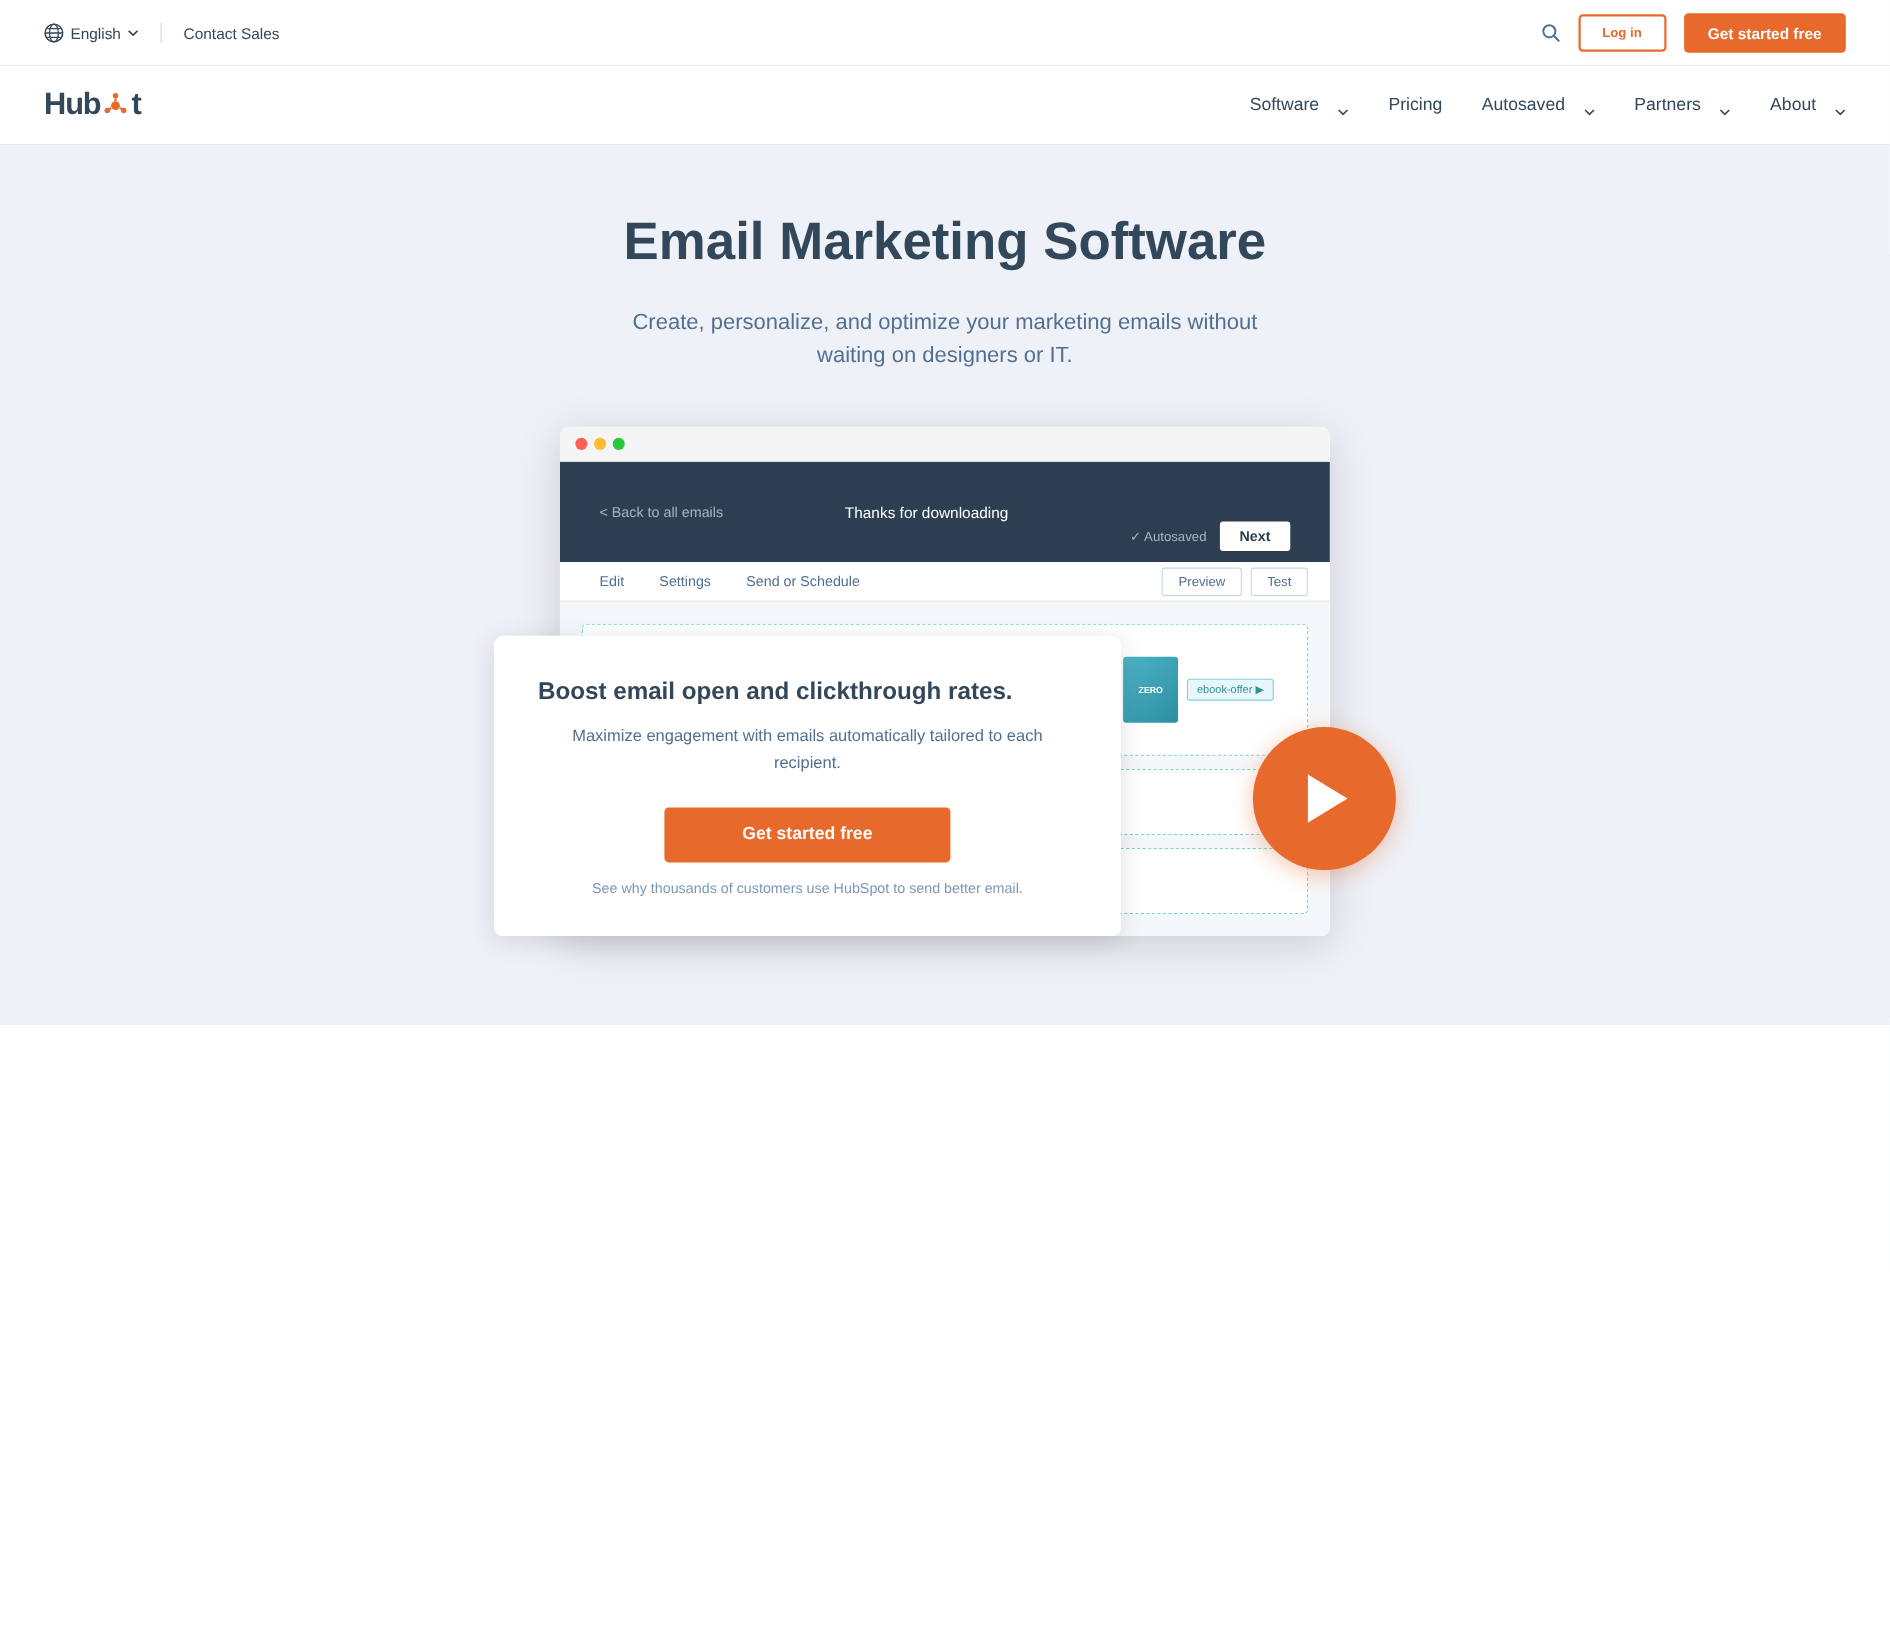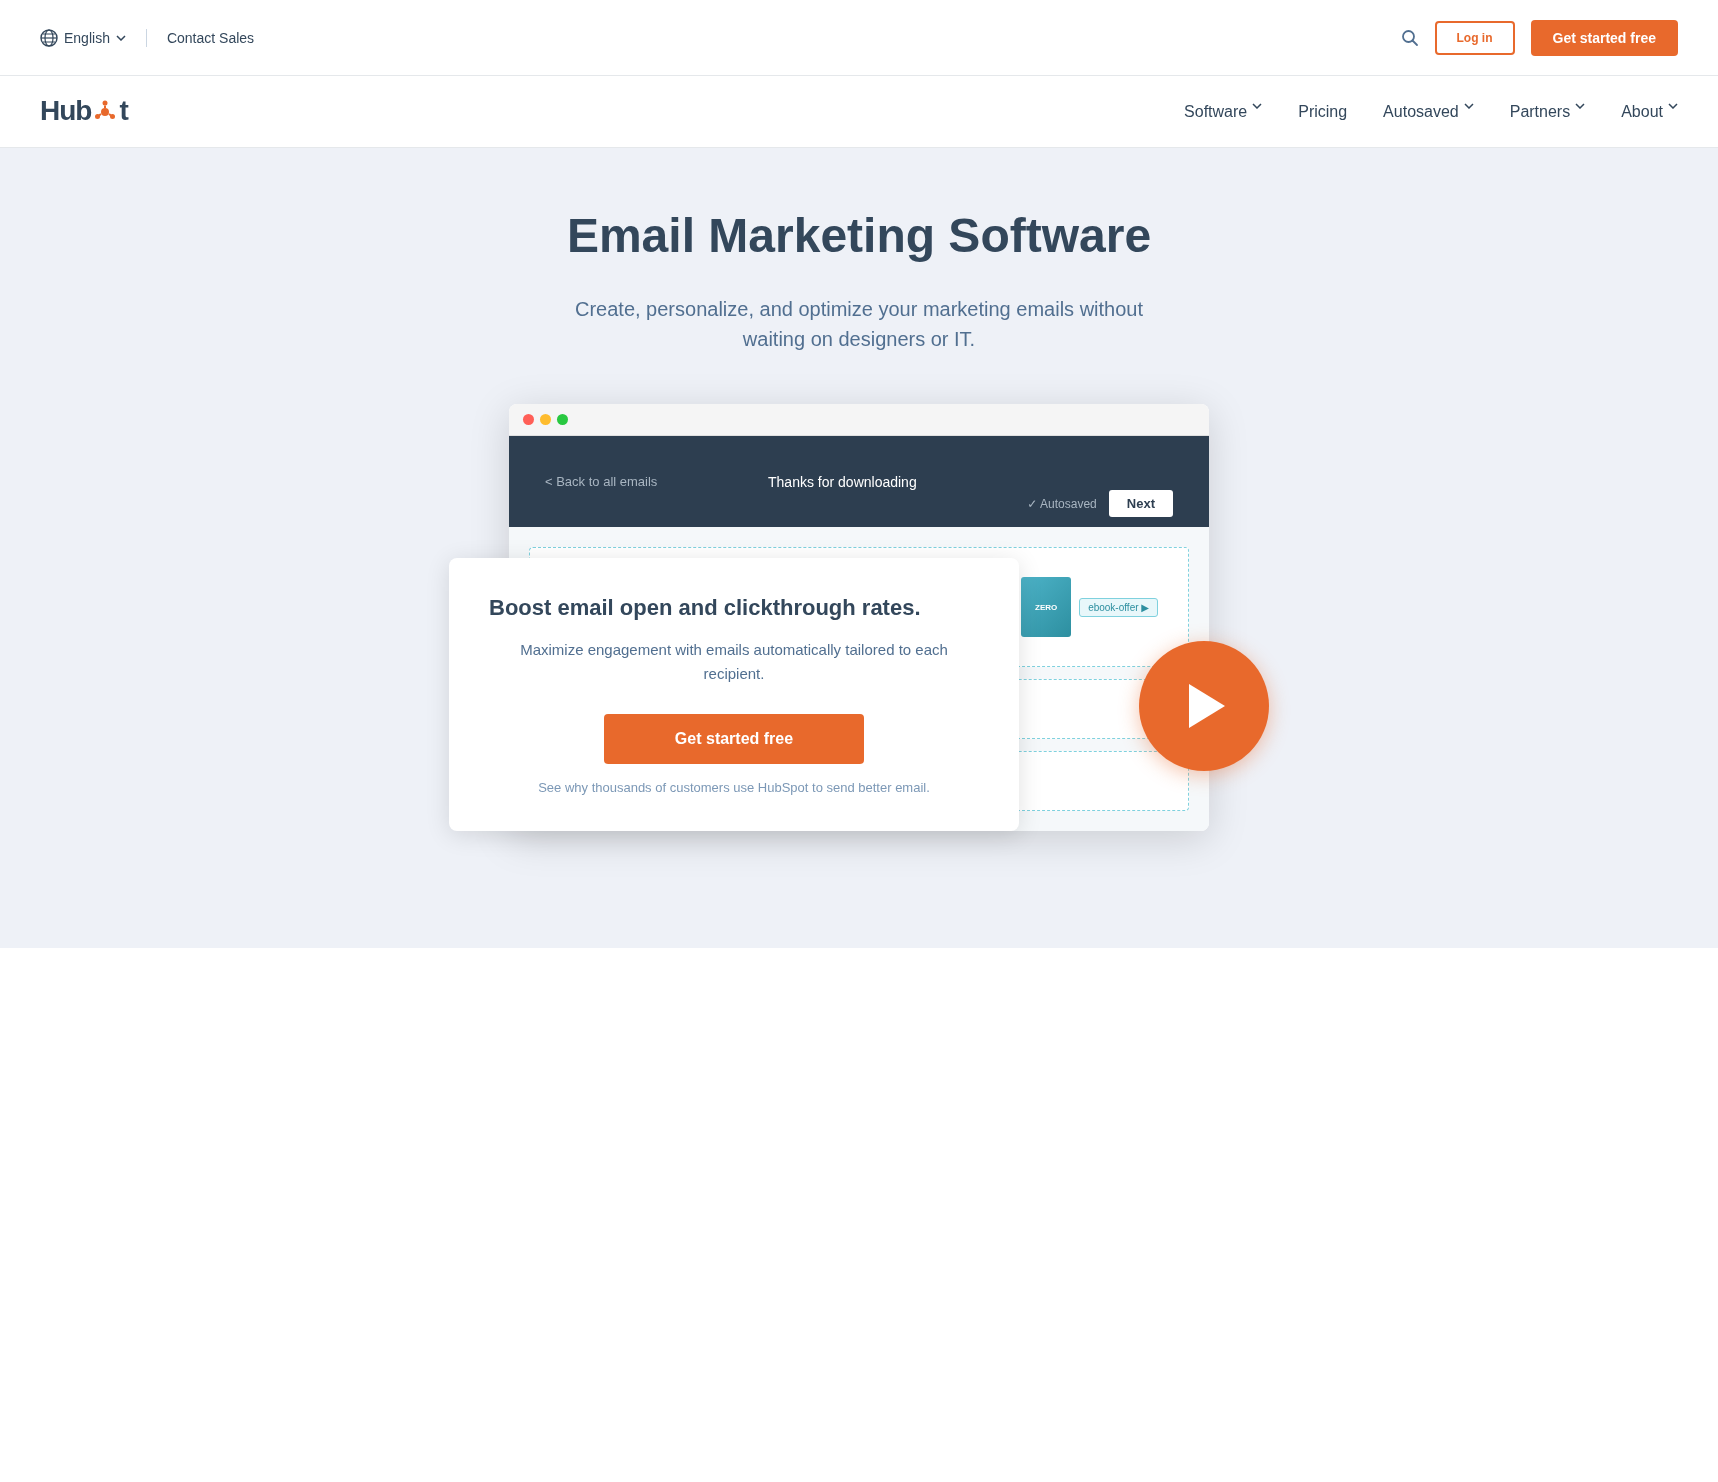--- a/index.html
+++ b/index.html
@@ -4,21 +4,21 @@
   <style>
     * { margin: 0; padding: 0; box-sizing: border-box; }
     body { font-family: -apple-system, BlinkMacSystemFont, 'Segoe UI', Helvetica, Arial, sans-serif; background: #fff; }
 
     
     .top-bar {
       display: flex;
       align-items: center;
       justify-content: space-between;
       padding: 0 40px;
-      height: 76px;
+      height: 60px;
       border-bottom: 1px solid #e5e8eb;
       background: #fff;
     }
     .top-bar-left {
       display: flex;
       align-items: center;
       gap: 0;
     }
     .language-selector {
       display: flex;
@@ -102,22 +102,22 @@
       color: #33475b;
       letter-spacing: -1px;
     }
     .nav-links {
       display: flex;
       align-items: center;
       gap: 36px;
     }
     .nav-item {
       display: flex;
-      align-items: flex-start;
-      gap: 5px;
+      align-items: flex-end;
+      gap: 17px;
       font-size: 16px;
       color: #33475b;
       cursor: pointer;
       font-weight: 500;
       text-decoration: none;
     }
 
     
     .hero-section {
       background: #eef1f7;
@@ -468,20 +468,29 @@
         <div class="dot-green"></div>
       </div>
       <div class="app-toolbar">
         <span class="toolbar-back">&lt; Back to all emails</span>
         <span class="toolbar-title">Thanks for downloading</span>
         <div class="toolbar-right">
           <span class="toolbar-autosaved">✓ Autosaved</span>
           <button class="toolbar-next-btn">Next</button>
         </div>
       </div>
+      <div class="app-tabs">
+        <span class="app-tab">Edit</span>
+        <span class="app-tab">Settings</span>
+        <span class="app-tab">Send or Schedule</span>
+        <div class="app-tabs-right">
+          <button class="app-tab-btn">Preview</button>
+          <button class="app-tab-btn">Test</button>
+        </div>
+      </div>
       <div class="app-canvas">
         <div class="canvas-image-block">
           <div class="image-placeholder">
             <svg width="28" height="24" viewBox="0 0 28 24" fill="none">
               <rect x="1" y="1" width="26" height="22" rx="2" stroke="#7c98b6" stroke-width="1.5"></rect>
               <circle cx="9" cy="8" r="2.5" fill="#7c98b6"></circle>
               <path d="M1 17l7-5 5 4 4-3 10 7" stroke="#7c98b6" stroke-width="1.5" fill="none"></path>
             </svg>
             <button class="select-image-btn">Select image</button>
           </div>

